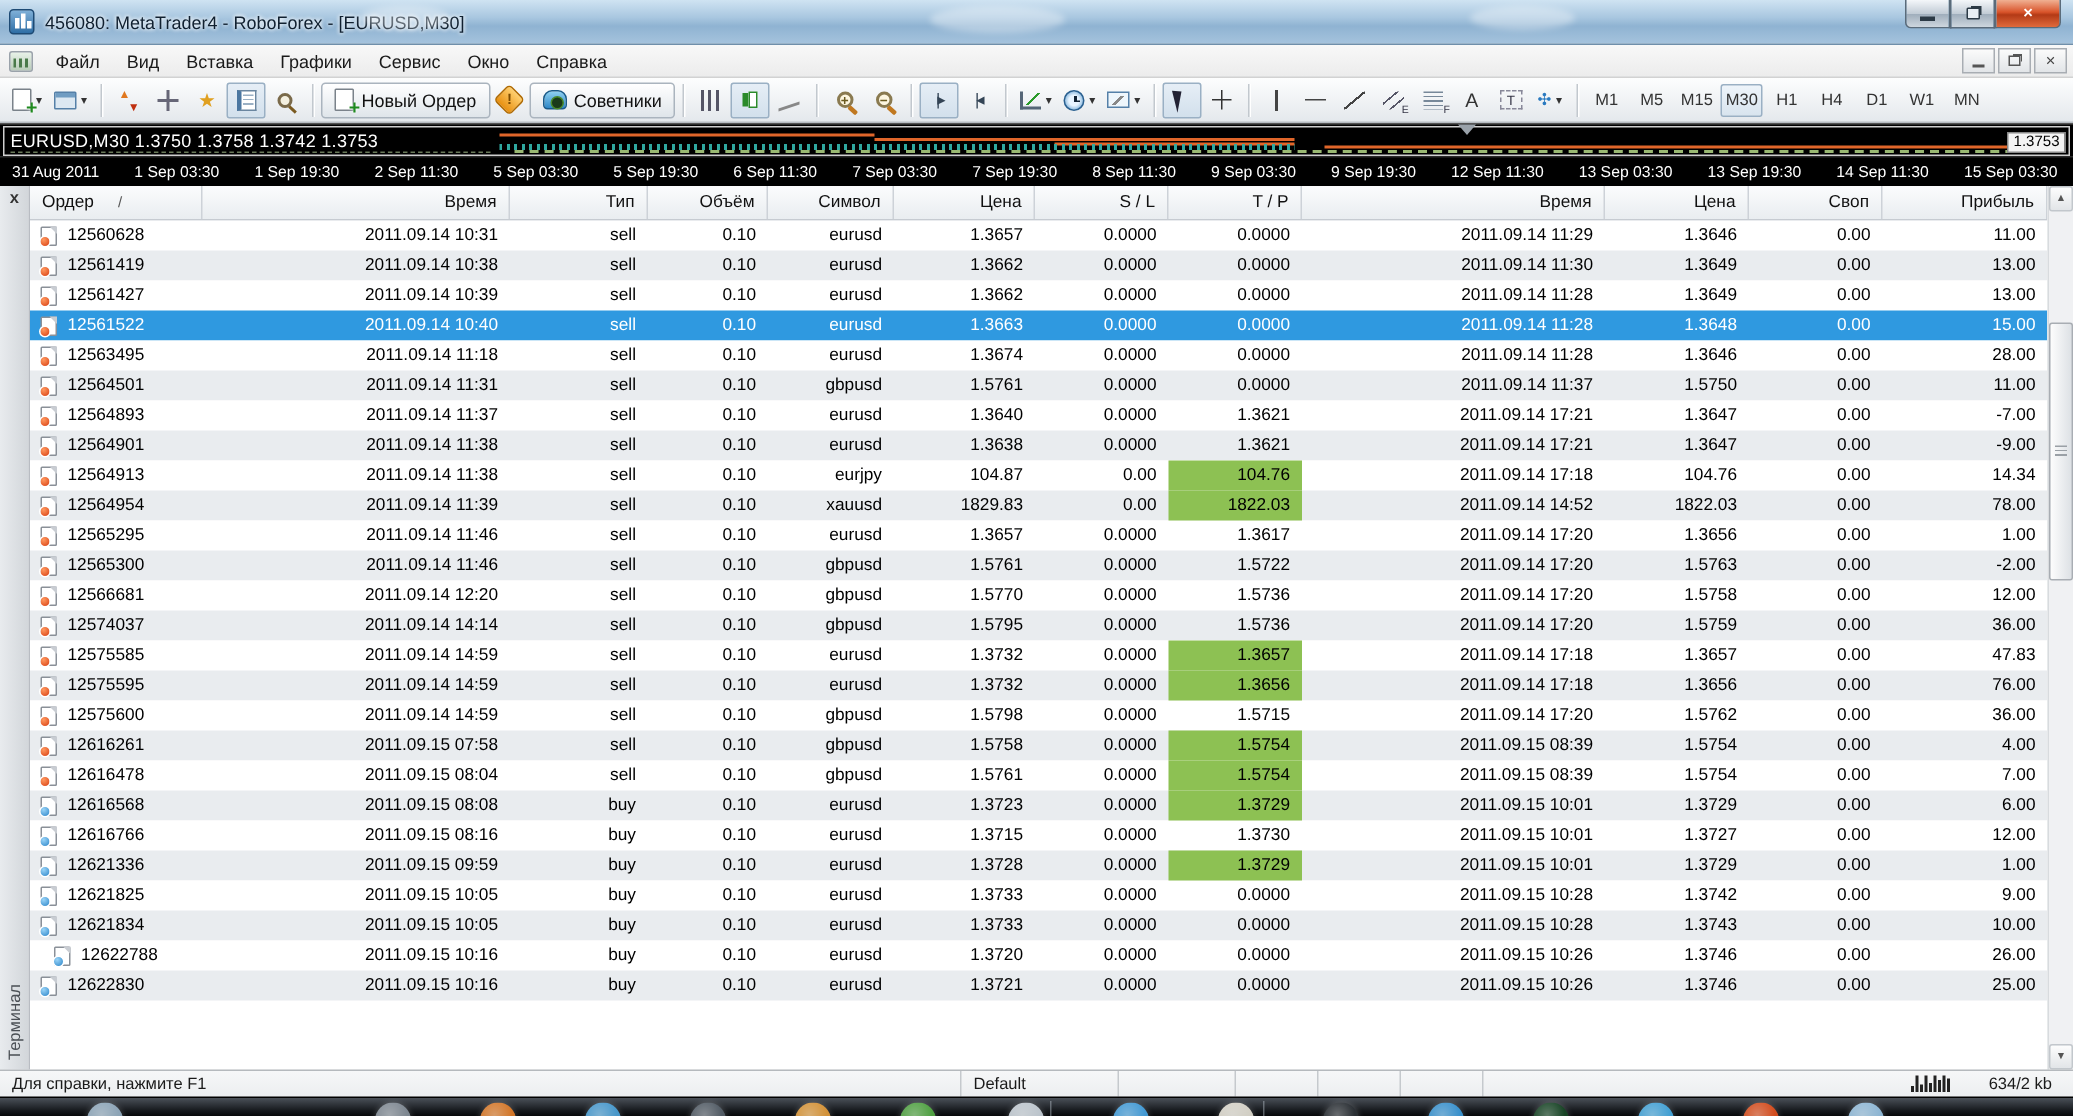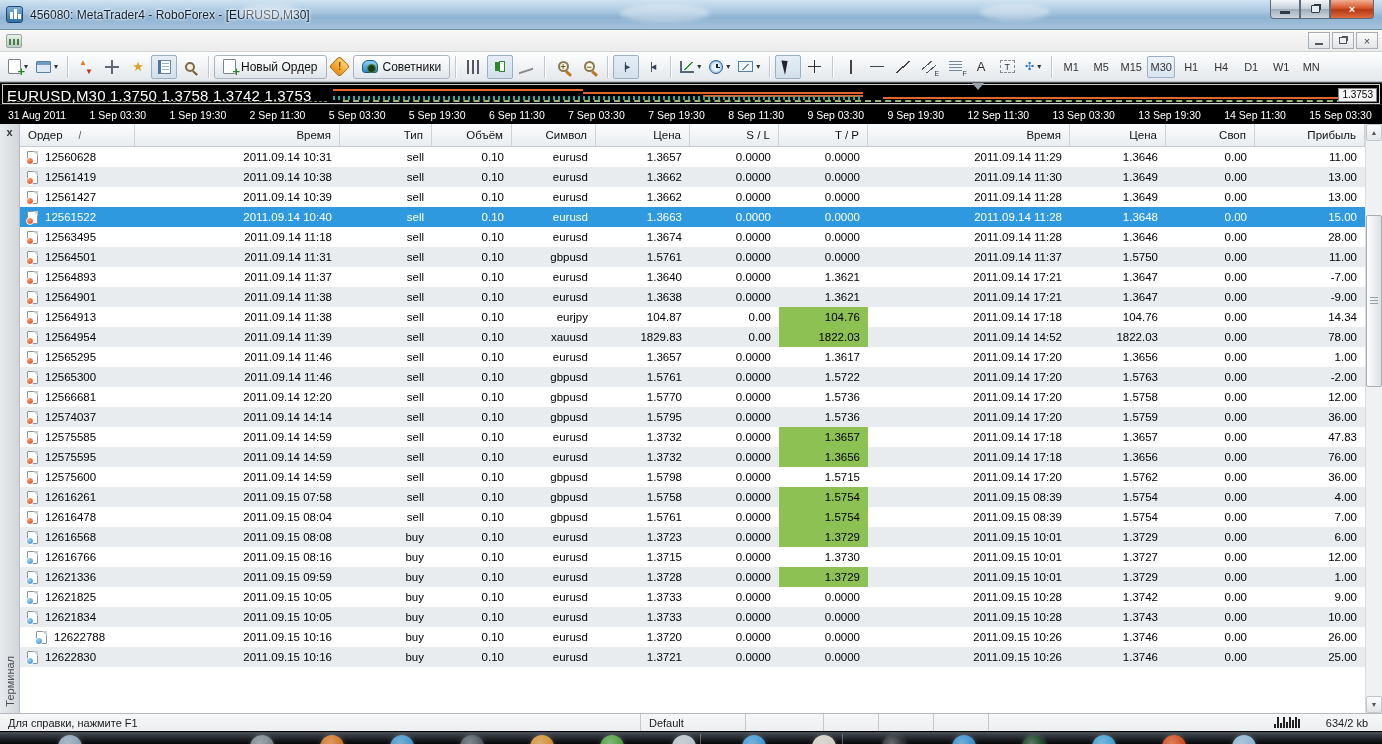--- a/index.html
+++ b/index.html
@@ -99,21 +99,21 @@
   .ic-text { font-size:13px; color:#333; font-weight:normal; }
   .ic-textlabel { width:15px; height:13px; border:1px dashed #889; display:flex; align-items:center; justify-content:center; font-size:9px; color:#334; }
   .ic-arrows { font-size:11px; color:#2a7ac0; }
   .tf-btn { height:22px; min-width:28px; display:flex; align-items:center; justify-content:center;
     font-size:11px; color:#333; border:1px solid transparent; border-radius:2px; }
   .tf-btn.pressed { border-color:#9ab0c4; background:linear-gradient(#eef4fa,#d8e4ee); }
 
   
   .chart-strip { height:22px; background:#000; position:relative; border-top:1px solid #555; }
   .chart-inner { position:absolute; inset:1px 2px 0 2px; border:1px solid #cfcfcf; background:#000; overflow:hidden; }
-  .quote-line { position:absolute; left:4px; top:2px; font-size:15px; color:#fff; letter-spacing:.2px; white-space:nowrap; z-index:3; }
+  .quote-line { position:absolute; left:4px; top:2px; font-size:12px; color:#fff; letter-spacing:.2px; white-space:nowrap; z-index:3; }
   .seg { position:absolute; }
   .price-tag { position:absolute; right:2px; top:3px; background:#f4f4f4; border:1px solid #888; color:#000;
     font-size:10px; padding:0 3px; line-height:12px; z-index:4; }
   .marker-tri { position:absolute; top:0; left:972px; width:0; height:0; border-left:6px solid transparent;
     border-right:6px solid transparent; border-top:7px solid #9aa2aa; z-index:4; }
 
   
   .time-axis { height:20px; background:#000; display:flex; align-items:center; justify-content:space-between;
     padding:0 10px 0 8px; border-top:1px solid #2a2a2a; }
   .time-axis span { color:#fff; font-size:10.5px; white-space:nowrap; }
@@ -208,20 +208,29 @@
           <span class="restore-glyph"></span>
         </div>
       <div class="win-btn close">
           <span>×</span>
         </div>
     </div>
   </div>
 
   <div class="menubar">
     <div class="menu-sys-icon"></div>
+    <div id="menu-items" style="display:flex;">
+        <div class="menu-item">Файл</div>
+        <div class="menu-item">Вид</div>
+        <div class="menu-item">Вставка</div>
+        <div class="menu-item">Графики</div>
+        <div class="menu-item">Сервис</div>
+        <div class="menu-item">Окно</div>
+        <div class="menu-item">Справка</div>
+      </div>
     <div class="mdi-btns">
       <div class="mdi-btn">
           <span style="margin-top:6px;width:8px;height:2px;background:#555;"></span>
         </div>
       <div class="mdi-btn">
           <span style="width:8px;height:7px;border:1px solid #555;box-shadow:2px -2px 0 -1px #555;"></span>
         </div>
       <div class="mdi-btn">
           <span>×</span>
         </div>

